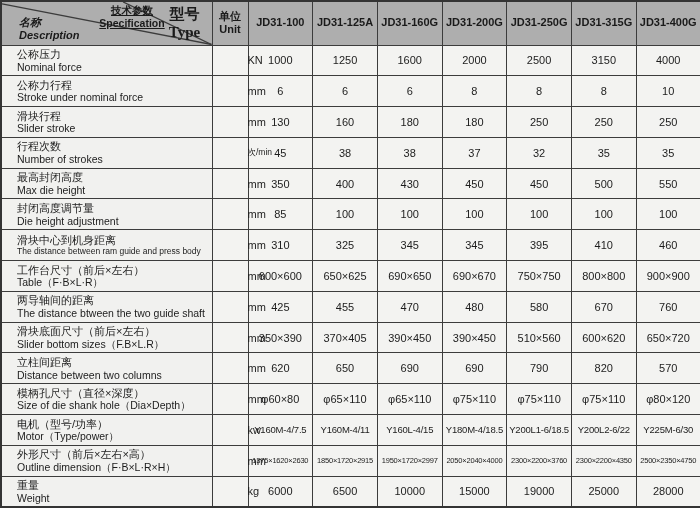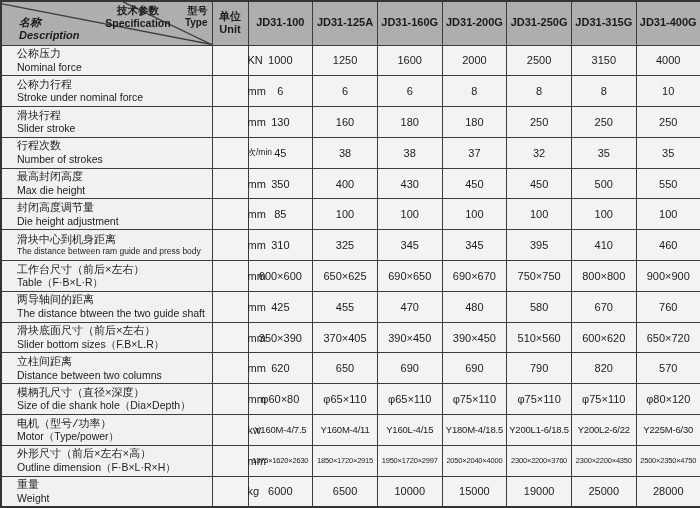--- a/index.html
+++ b/index.html
@@ -6,26 +6,26 @@
   body{width:700px;height:508px;font-family:"Liberation Sans","DejaVu Sans",sans-serif;-webkit-font-smoothing:antialiased;}
   table{border-collapse:collapse;table-layout:fixed;width:700px;height:508px;}
   col.c-label{width:211px;}
   col.c-unit{width:36px;}
   col.c-val{width:64.7px;}
   th,td{border:1px solid #3c3c3c;box-sizing:border-box;padding:0;color:#1c1c1c;}
   table{border:2px solid #343434;}
   thead th{background:#aeaeae;height:44px;font-size:11px;font-weight:bold;color:#1a1a1a;text-align:center;vertical-align:middle;line-height:1.25;}
   th.corner{position:relative;padding:0;background:#aeaeae;}
   th.corner svg{position:absolute;left:0;top:0;width:100%;height:100%;display:block;}
-  .corner-spec{position:absolute;top:2px;left:76px;width:120px;text-align:center;font-size:10.5px;line-height:1.2;}
-  .corner-type{position:absolute;top:3px;right:4px;width:46px;text-align:right;font-size:10px;line-height:1.2;}
+  .corner-spec{position:absolute;top:2px;left:70px;width:120px;text-align:center;font-size:10.5px;line-height:1.2;text-decoration:underline;}
+  .corner-type{position:absolute;top:3px;right:4px;width:46px;text-align:center;font-size:15px;line-height:1.2;font-family:Liberation Serif, serif;}
   .corner-name{position:absolute;bottom:2px;left:17px;text-align:left;font-size:11px;line-height:1.2;font-style:italic;}
   tbody tr{height:29px;}
   td.label{background:#f1f1ef;text-align:left;padding-left:15px;vertical-align:middle;}
-  td.label .zh{font-size:11px;line-height:1.15;font-family:Liberation Mono, monospace;}
+  td.label .zh{font-size:11px;line-height:1.15;}
   td.label .en{font-size:10.5px;line-height:1.15;}
   td.label .en-small{font-size:8.5px;}
   td.unit{background:#f3f3f1;text-align:center;font-size:11px;padding-left:35px;}
   td.unit.u-small{font-size:8.5px;}
   td.val{background:#f3f3f1;text-align:center;font-size:11px;}
   td.val.v-small{font-size:9.5px;letter-spacing:-0.2px;margin-top:22px;}
   td.val.v-tiny{font-size:7.5px;letter-spacing:-0.2px;}
 </style>
 </head>
 <body>

